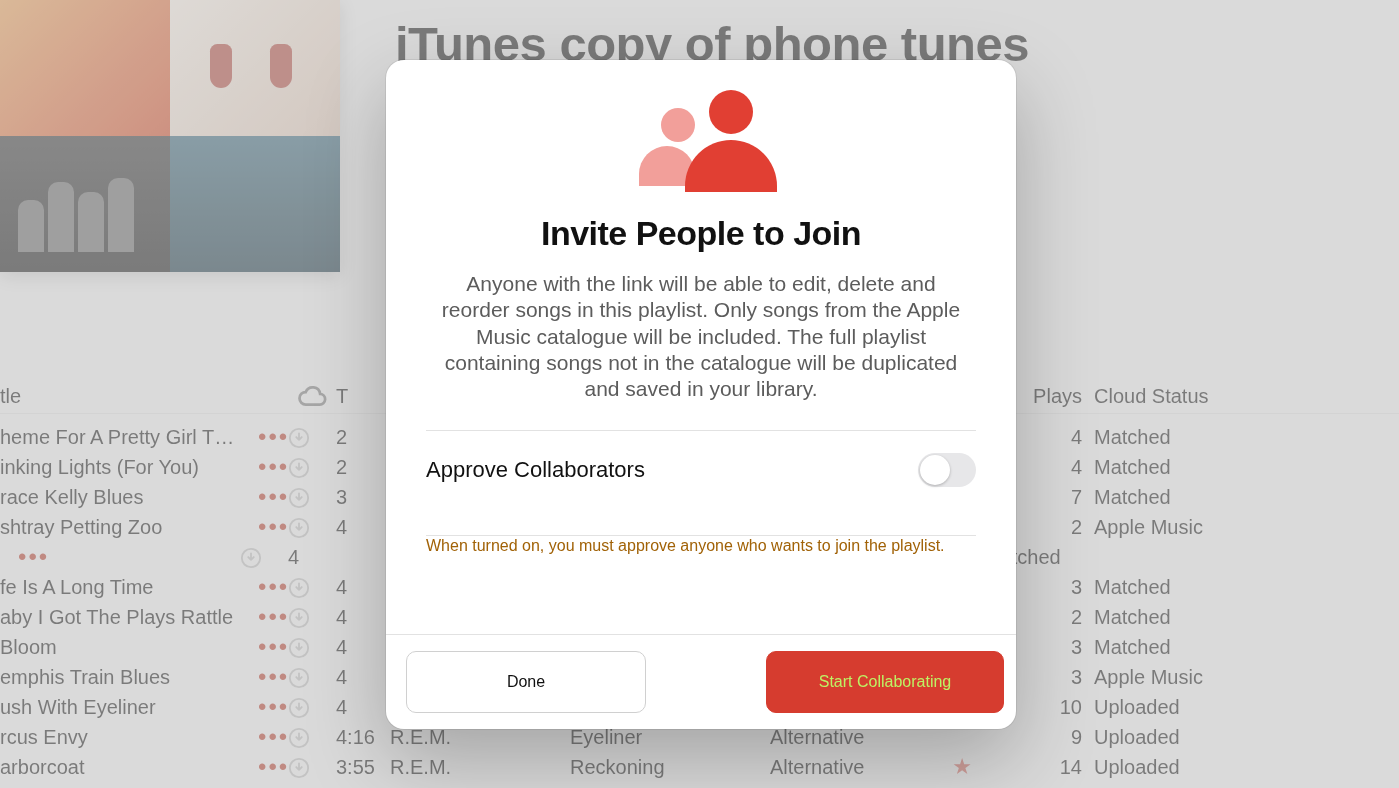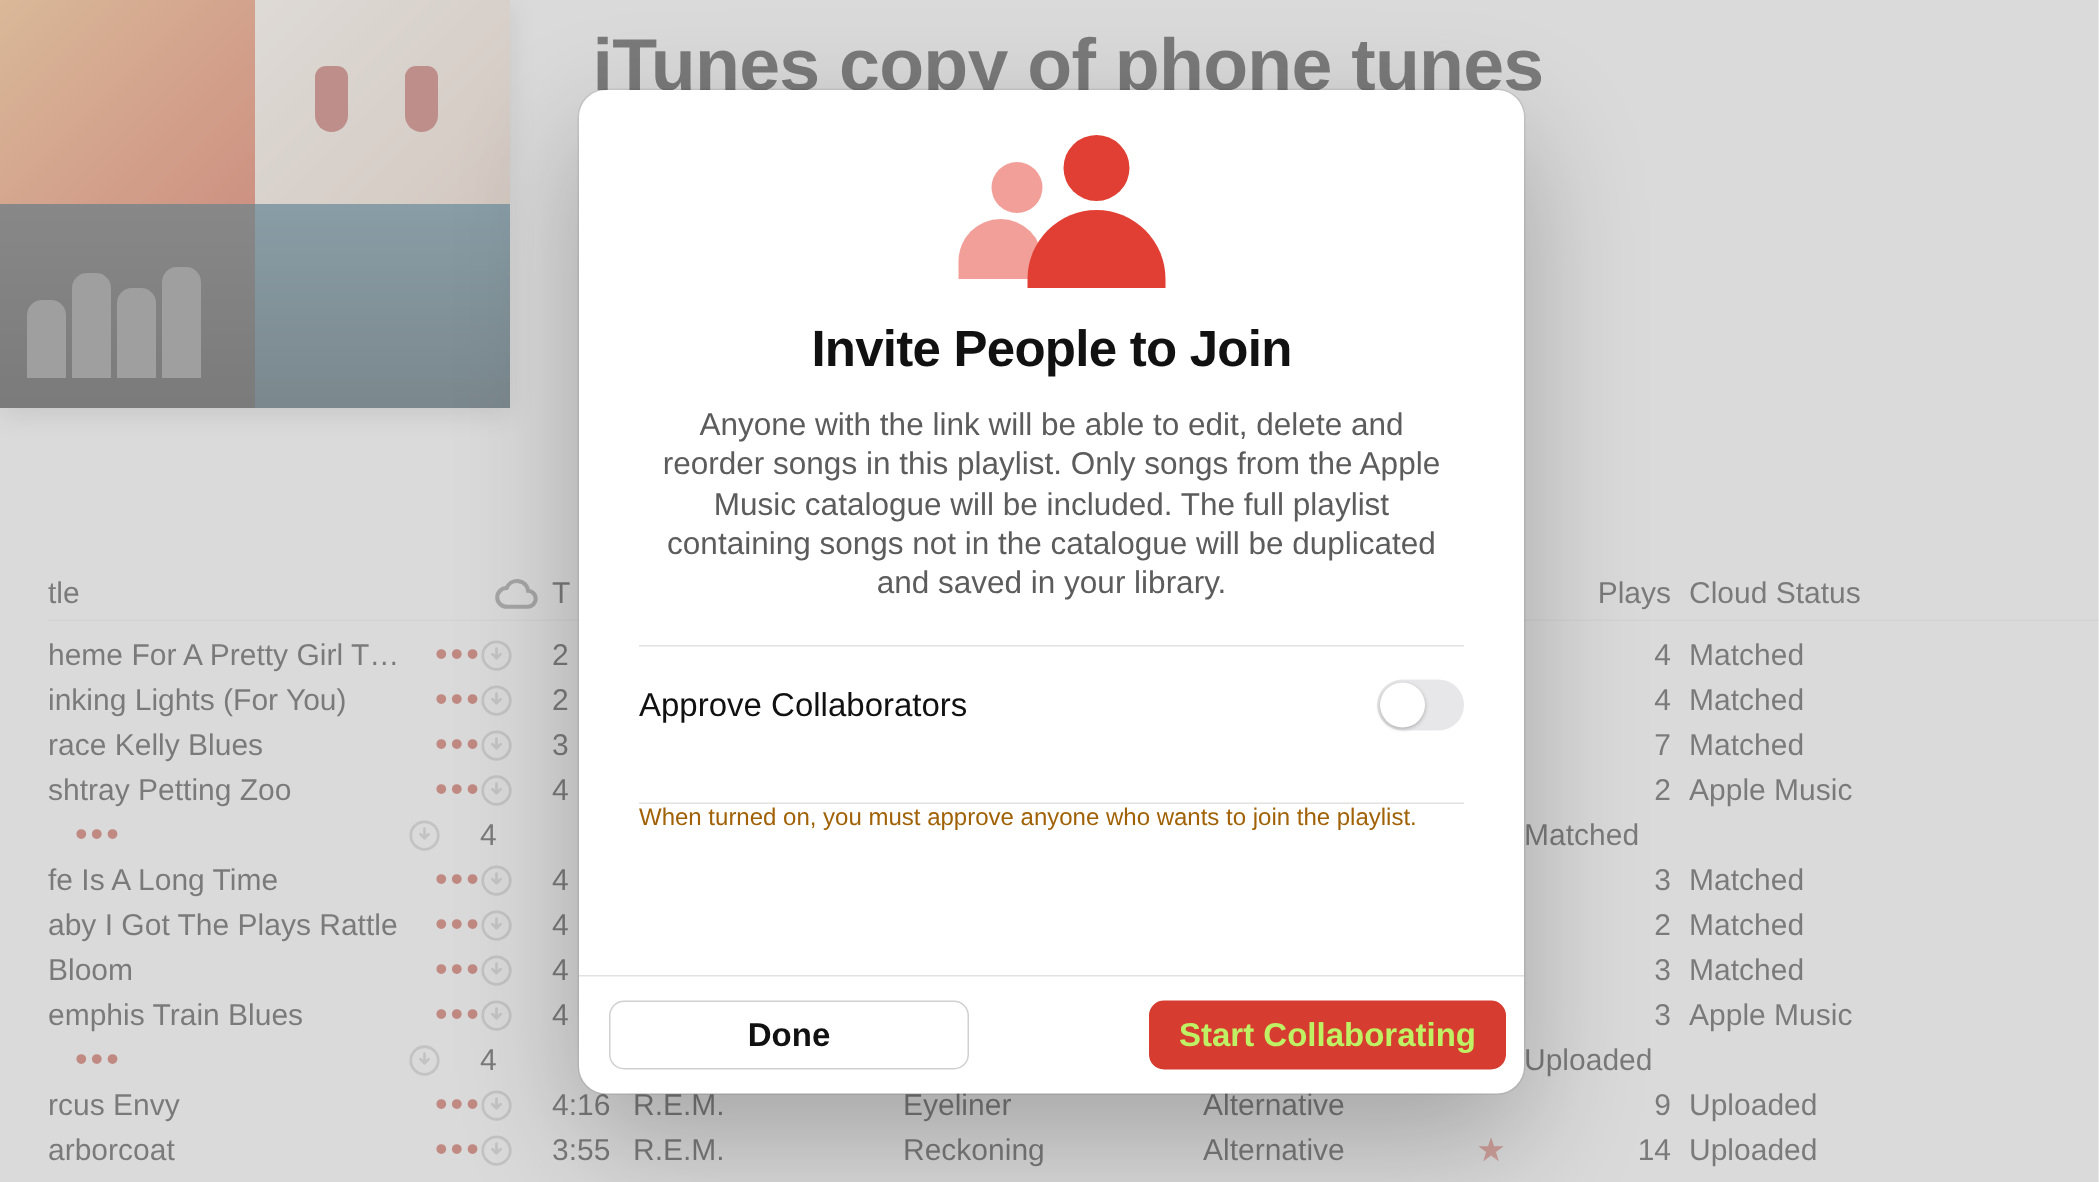--- a/index.html
+++ b/index.html
@@ -47,21 +47,20 @@
     position: absolute; left: 0; top: 380px; right: 0;
     font-size: 20px;
     color: #1c1c1c;
   }
   .thead, .row {
     display: grid;
     grid-template-columns: 240px 48px 48px 54px 180px 200px 170px 44px 110px 190px;
     align-items: center;
     height: 30px;
     padding-left: 0px;
-    margin-left: 32px;
   }
   .thead { font-weight: 400; color:#1c1c1c; margin-bottom: 8px; height: 34px; border-bottom:1px solid rgba(0,0,0,0.06);}
   .thead .lbl { overflow:hidden; text-overflow:ellipsis; white-space:nowrap; }
   .cell { overflow:hidden; text-overflow:ellipsis; white-space:nowrap; }
   .dots { color:#ba3d2c; font-size:24px; letter-spacing:2px; line-height:10px; text-align:left; padding-left:18px;}
   .dl { color:#b6b6b6; text-align:left; }
   .dl svg{ width:22px; height:22px; vertical-align:middle;}
   .star { color:#da6a60; font-size:22px; text-align:center;}
   .plays { text-align:right; padding-right:12px;}
   .cloud-hdr{ text-align:center;}
@@ -106,21 +105,21 @@
   }
 
   .opt-desc { font-size:16px; color:#a16207; text-align:left; line-height:1.25; padding-bottom: 24px;}
 
   .modal-footer {
     border-top:1px solid #e2e2e2;
     padding: 16px 20px;
     display:flex; gap:120px; justify-content:space-between;
   }
   .btn {
-    height:46px; border-radius:10px; font-size:22px; font-weight:700;
+    height:62px; border-radius:10px; font-size:16px; font-weight:400;
     display:flex; align-items:center; justify-content:center; cursor:pointer;
     border:1px solid #d0d0d0; background:#fff; color:#111;
     flex:0 0 240px;
   }
   .btn.primary{
     background:#d63c2f; color:#bef264; border-color:#d63c2f;
     flex:0 0 238px;
   }
 </style>
 </head>
@@ -290,20 +289,21 @@
             </svg></div>
           <div class="cell">4</div>
           <div class="cell"></div>
           <div class="cell"></div>
           <div class="cell"></div>
           <div class="star"></div>
           <div class="cell plays">3</div>
           <div class="cell">Apple Music</div>
         </div>
         <div class="row">
+          <div class="cell">ush With Eyeliner</div>
           <div class="dots">•••</div>
           <div class="dl"><svg viewBox="0 0 24 24">
               <circle cx="12" cy="12" r="10" fill="none" stroke="#bcbcbc" stroke-width="2"></circle>
               <path d="M12 7v7m0 0l-3-3m3 3l3-3" stroke="#bcbcbc" stroke-width="2" fill="none" stroke-linecap="round"></path>
             </svg></div>
           <div class="cell">4</div>
           <div class="cell"></div>
           <div class="cell"></div>
           <div class="cell"></div>
           <div class="star">★</div>

